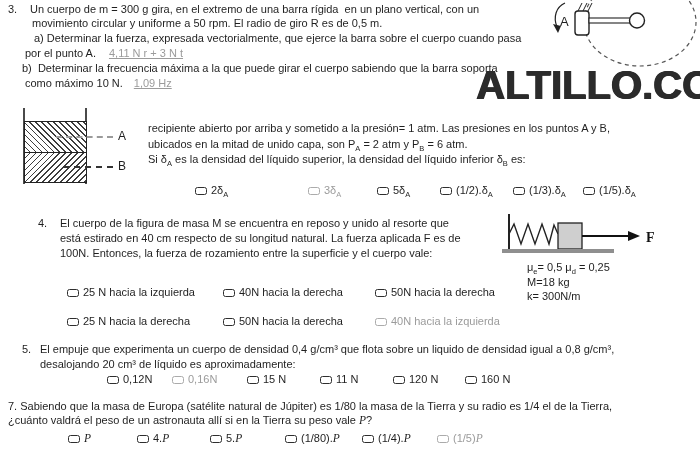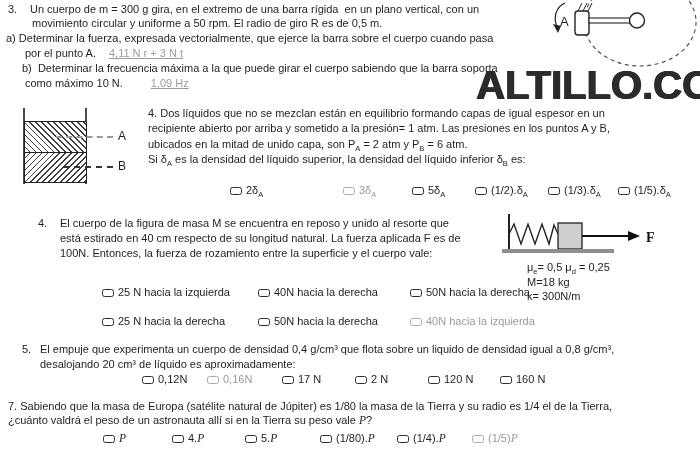--- a/index.html
+++ b/index.html
@@ -2,44 +2,44 @@
 <html><head>
 <meta charset="utf-8">
 <style>
   html,body{margin:0;padding:0;}
   body{background:#fff;}
   .page{position:relative;width:700px;height:468px;background:#ffffff;overflow:hidden;
         font-family:"Liberation Sans",sans-serif;font-size:11px;color:#1f1f1f;}
   .ln{position:absolute;white-space:pre;line-height:12px;}
   .ans{color:#9b9b9b;text-decoration:underline;}
   sub{font-size:7.5px;line-height:0;}
-  .opt{position:absolute;white-space:pre;margin-left:35px;}
+  .opt{position:absolute;white-space:pre;}
   .cb{display:inline-block;width:10px;height:6px;border:1.6px solid #2e2e2e;border-radius:2.5px;
       margin-right:4px;vertical-align:-1px;background:#fff;}
   .gray{color:#9b9b9b;}
   .gray .cb{border-color:#ababab;}
   .fig{position:absolute;}
   .wm{position:absolute;left:476px;top:63px;font-weight:bold;font-size:40px;letter-spacing:0px;
       color:#2b2b2b;text-shadow:0.9px 0 0 #2b2b2b,-0.4px 0 0 #2b2b2b;font-family:"Liberation Sans",sans-serif;}
   .hA{background:repeating-linear-gradient(45deg,#ffffff 0px,#ffffff 3px,#3d3d3d 3px,#3d3d3d 4.2px);}
   .hB{background:repeating-linear-gradient(135deg,#ffffff 0px,#ffffff 3px,#3d3d3d 3px,#3d3d3d 4.2px);}
   i.pvar{font-style:italic;font-family:"Liberation Serif",serif;font-size:11.5px;}
 </style>
 </head>
 <body>
 
 <div class="page">
 
   <span class="ln" style="left:8px;top:3px">3.</span>
   <span class="ln" style="left:30px;top:3px">Un cuerpo de m = 300 g gira, en el extremo de una barra rígida  en un plano vertical, con un</span>
   <span class="ln" style="left:32px;top:17px">movimiento circular y uniforme a 50 rpm. El radio de giro R es de 0,5 m.</span>
-  <span class="ln" style="left:6px;top:32px">a) Determinar la fuerza, expresada vectorialmente, que ejerce la barra sobre el cuerpo cuando pasa</span>
+  <span class="ln" style="left:34px;top:32px">a) Determinar la fuerza, expresada vectorialmente, que ejerce la barra sobre el cuerpo cuando pasa</span>
   <span class="ln" style="left:25px;top:47px"><span>por el punto A.</span><span class="ans" style="margin-left:13px">4,11 N r + 3 N t</span></span>
   <span class="ln" style="left:22px;top:62px">b)  Determinar la frecuencia máxima a la que puede girar el cuerpo sabiendo que la barra soporta</span>
-  <span class="ln" style="left:25px;top:77px"><span>como máximo 10 N.</span><span class="ans" style="margin-left:28px">1,09 Hz</span></span>
+  <span class="ln" style="left:25px;top:77px"><span>como máximo 10 N.</span><span class="ans" style="margin-left:11px">1,09 Hz</span></span>
 
   <svg class="fig" style="left:548px;top:0px" width="152" height="78">
     <ellipse cx="92" cy="22" rx="56" ry="44" fill="none" stroke="#555" stroke-width="1.2" stroke-dasharray="4 3.5"></ellipse>
     <line x1="30" y1="11" x2="34" y2="3" stroke="#222" stroke-width="1"></line>
     <line x1="35" y1="11" x2="39" y2="3" stroke="#222" stroke-width="1"></line>
     <line x1="40" y1="11" x2="44" y2="3" stroke="#222" stroke-width="1"></line>
     <rect x="27" y="11" width="14" height="24" rx="3" fill="#fff" stroke="#222" stroke-width="1.4"></rect>
     <rect x="41" y="18" width="41" height="5" fill="#fff" stroke="#222" stroke-width="1.1"></rect>
     <circle cx="89" cy="20.5" r="7.5" fill="#fff" stroke="#222" stroke-width="1.4"></circle>
     <text x="12" y="26" font-size="13" fill="#1f1f1f">A</text>
@@ -53,21 +53,20 @@
     <div style="position:absolute;left:0;top:2px;width:2px;height:76px;background:#4a4a4a"></div>
     <div style="position:absolute;left:62px;top:2px;width:2px;height:76px;background:#4a4a4a"></div>
     <div class="hA" style="position:absolute;left:1px;top:15px;width:61px;height:30px;border:1px solid #222"></div>
     <div class="hB" style="position:absolute;left:1px;top:46px;width:61px;height:29px;border:1px solid #222"></div>
     <div style="position:absolute;left:33px;top:30px;width:57px;border-top:2px dashed #9a9a9a"></div>
     <div style="position:absolute;left:40px;top:60px;width:50px;border-top:2px dashed #333"></div>
     <span style="position:absolute;left:95px;top:23px;font-size:12px">A</span>
     <span style="position:absolute;left:95px;top:53px;font-size:12px">B</span>
   </div>
 
-  <span class="ln" style="left:148px;top:107px">4. Dos líquidos que no se mezclan están en equilibrio formando capas de igual espesor en un</span>
   <span class="ln" style="left:148px;top:122px">recipiente abierto por arriba y sometido a la presión= 1 atm. Las presiones en los puntos A y B,</span>
   <span class="ln" style="left:148px;top:138px"><span>ubicados en la mitad de unido capa, son P</span><sub>A</sub><span> = 2 atm y P</span><sub>B</sub><span> = 6 atm.</span></span>
   <span class="ln" style="left:148px;top:153px"><span>Si δ</span><sub>A</sub><span> es la densidad del líquido superior, la densidad del líquido inferior δ</span><sub>B</sub><span> es:</span></span>
 
   <span class="opt" style="left:195px;top:184px"><span class="cb"></span><span>2δ</span><sub>A</sub></span>
   <span class="opt gray" style="left:308px;top:184px"><span class="cb"></span><span>3δ</span><sub>A</sub></span>
   <span class="opt" style="left:377px;top:184px"><span class="cb"></span><span>5δ</span><sub>A</sub></span>
   <span class="opt" style="left:440px;top:184px"><span class="cb"></span><span>(1/2).δ</span><sub>A</sub></span>
   <span class="opt" style="left:513px;top:184px"><span class="cb"></span><span>(1/3).δ</span><sub>A</sub></span>
   <span class="opt" style="left:583px;top:184px"><span class="cb"></span><span>(1/5).δ</span><sub>A</sub></span>
@@ -96,22 +95,22 @@
   <span class="opt" style="left:67px;top:315px"><span class="cb"></span><span>25 N hacia la derecha</span></span>
   <span class="opt" style="left:223px;top:315px"><span class="cb"></span><span>50N hacia la derecha</span></span>
   <span class="opt gray" style="left:375px;top:315px"><span class="cb"></span><span>40N hacia la izquierda</span></span>
 
   <span class="ln" style="left:22px;top:343px">5.</span>
   <span class="ln" style="left:40px;top:343px">El empuje que experimenta un cuerpo de densidad 0,4 g/cm³ que flota sobre un liquido de densidad igual a 0,8 g/cm³,</span>
   <span class="ln" style="left:40px;top:358px">desalojando 20 cm³ de líquido es aproximadamente:</span>
 
   <span class="opt" style="left:107px;top:373px"><span class="cb"></span><span>0,12N</span></span>
   <span class="opt gray" style="left:172px;top:373px"><span class="cb"></span><span>0,16N</span></span>
-  <span class="opt" style="left:247px;top:373px"><span class="cb"></span><span>17 N</span></span>
-  <span class="opt" style="left:320px;top:373px"><span class="cb"></span><span>2 N</span></span>
+  <span class="opt" style="left:247px;top:373px"><span class="cb"></span><span>15 N</span></span>
+  <span class="opt" style="left:320px;top:373px"><span class="cb"></span><span>11 N</span></span>
   <span class="opt" style="left:393px;top:373px"><span class="cb"></span><span>120 N</span></span>
   <span class="opt" style="left:465px;top:373px"><span class="cb"></span><span>160 N</span></span>
 
   <span class="ln" style="left:8px;top:400px">7. Sabiendo que la masa de Europa (satélite natural de Júpiter) es 1/80 la masa de la Tierra y su radio es 1/4 el de la Tierra,</span>
   <span class="ln" style="left:8px;top:414px"><span>¿cuánto valdrá el peso de un astronauta allí si en la Tierra su peso vale </span><i class="pvar">P</i><span>?</span></span>
 
   <span class="opt" style="left:68px;top:432px"><span class="cb"></span><span></span><i class="pvar">P</i></span>
   <span class="opt" style="left:137px;top:432px"><span class="cb"></span><span>4.</span><i class="pvar">P</i></span>
   <span class="opt" style="left:210px;top:432px"><span class="cb"></span><span>5.</span><i class="pvar">P</i></span>
   <span class="opt" style="left:285px;top:432px"><span class="cb"></span><span>(1/80).</span><i class="pvar">P</i></span>

